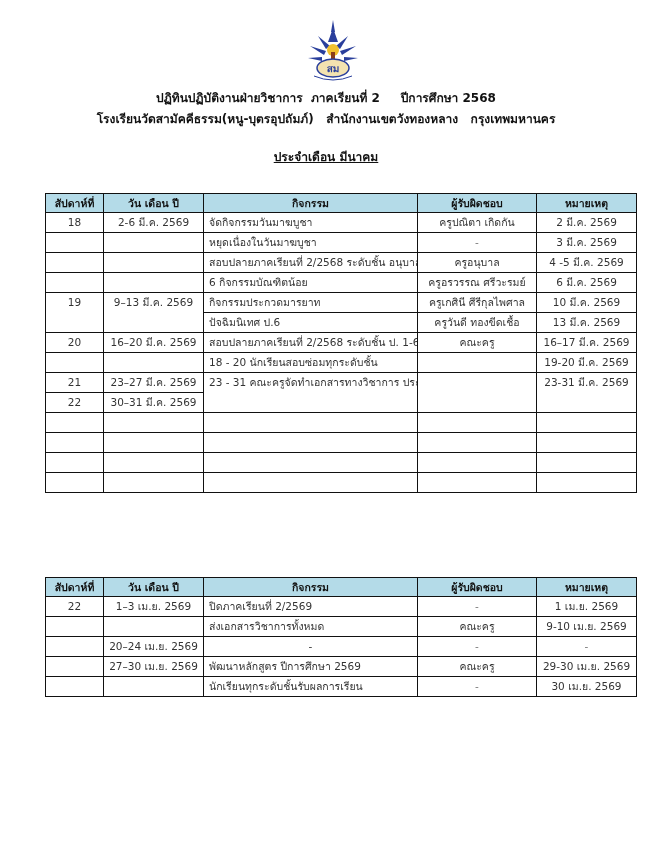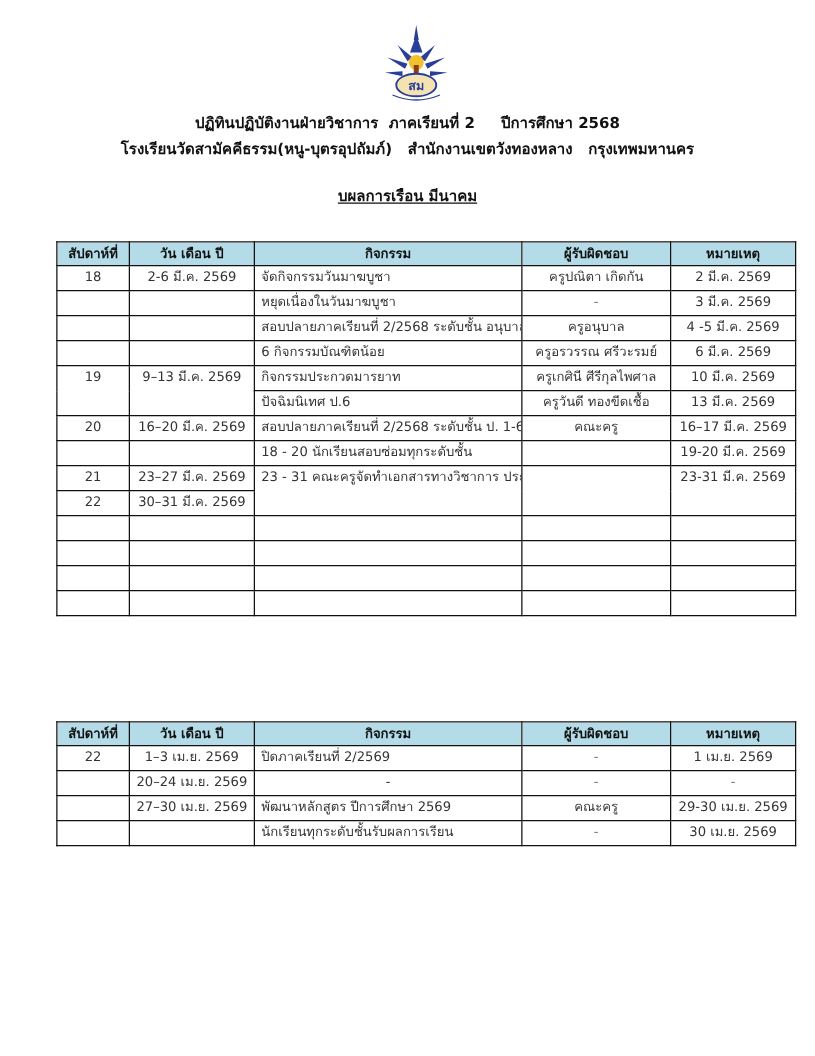--- a/index.html
+++ b/index.html
@@ -61,21 +61,21 @@
   <circle cx="29" cy="32" r="6" fill="#f2c12e"></circle>
   <rect x="27" y="34" width="4" height="14" fill="#8a3d1a"></rect>
   <ellipse cx="29" cy="50" rx="16" ry="9" fill="#f4e3b0" stroke="#2a3f9c" stroke-width="1.5"></ellipse>
   <text x="29" y="54" font-size="10" text-anchor="middle" fill="#2a3f9c" font-family="DejaVu Sans, sans-serif" font-weight="bold">สม</text>
   <path d="M10 58 Q29 66 48 58" stroke="#2a3f9c" stroke-width="1" fill="none"></path>
 </svg>
 
 <div class="title-line title1">ปฏิทินปฏิบัติงานฝ่ายวิชาการ  ภาคเรียนที่ 2     ปีการศึกษา 2568</div>
 <div class="title-line title2">โรงเรียนวัดสามัคคีธรรม(หนู-บุตรอุปถัมภ์)   สำนักงานเขตวังทองหลาง   กรุงเทพมหานคร</div>
 
-<div class="section-head sec-mar">บผลการเรือน มีนาคม</div>
+<div class="section-head sec-mar">ประจำเดือน มีนาคม</div>
 
 <table class="sched mar">
   <colgroup>
       <col class="w1">
       <col class="w2">
       <col class="w3">
       <col class="w4">
       <col class="w5">
     </colgroup>
   <thead>
@@ -206,20 +206,27 @@
   <tbody>
     <tr>
       <td class="c">22</td>
       <td class="c">1–3 เม.ย. 2569</td>
       <td>ปิดภาคเรียนที่ 2/2569</td>
       <td class="c dash">-</td>
       <td class="c">1 เม.ย. 2569</td>
     </tr>
     <tr>
       <td class="c"></td>
+      <td class="c"></td>
+      <td>ส่งเอกสารวิชาการทั้งหมด</td>
+      <td class="c">คณะครู</td>
+      <td class="c">9-10 เม.ย. 2569</td>
+    </tr>
+    <tr>
+      <td class="c"></td>
       <td class="c">20–24 เม.ย. 2569</td>
       <td class="c">-</td>
       <td class="c dash">-</td>
       <td class="c dash">-</td>
     </tr>
     <tr>
       <td class="c"></td>
       <td class="c">27–30 เม.ย. 2569</td>
       <td>พัฒนาหลักสูตร ปีการศึกษา 2569</td>
       <td class="c">คณะครู</td>

